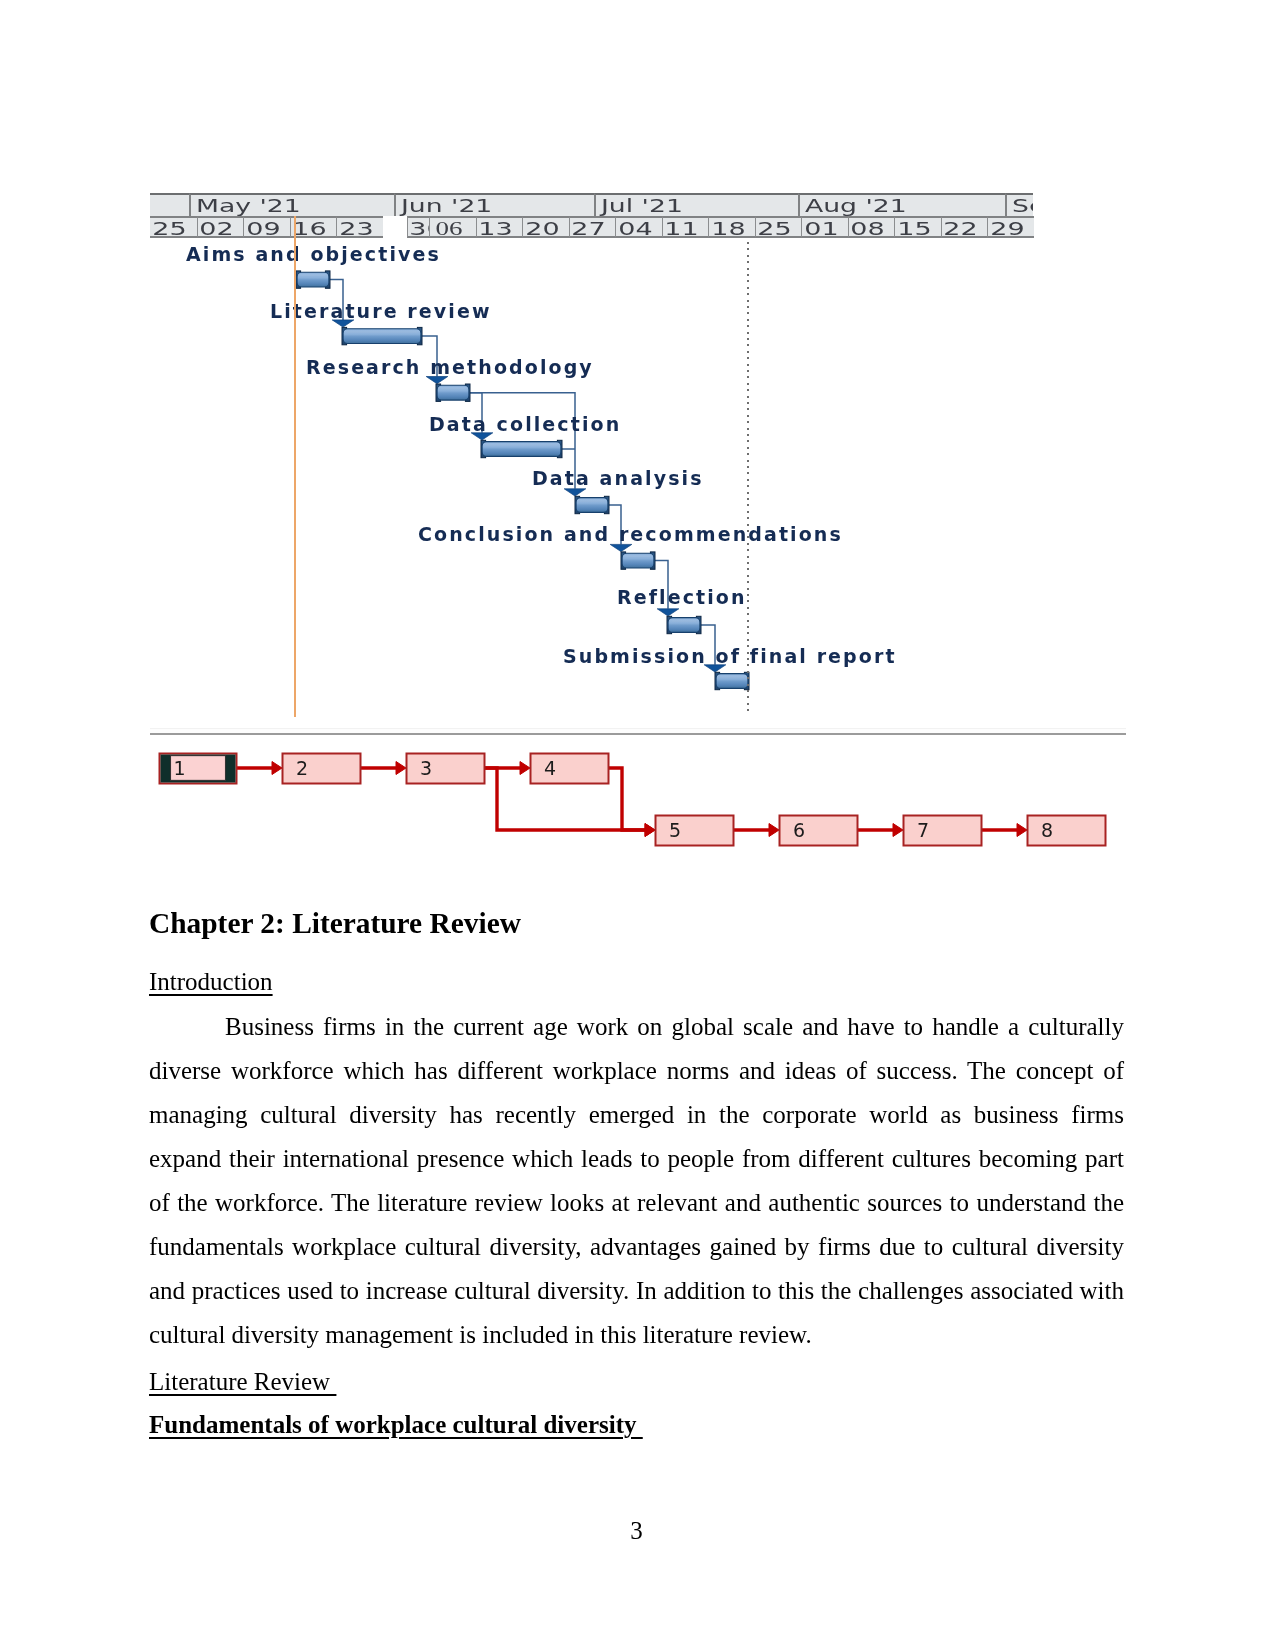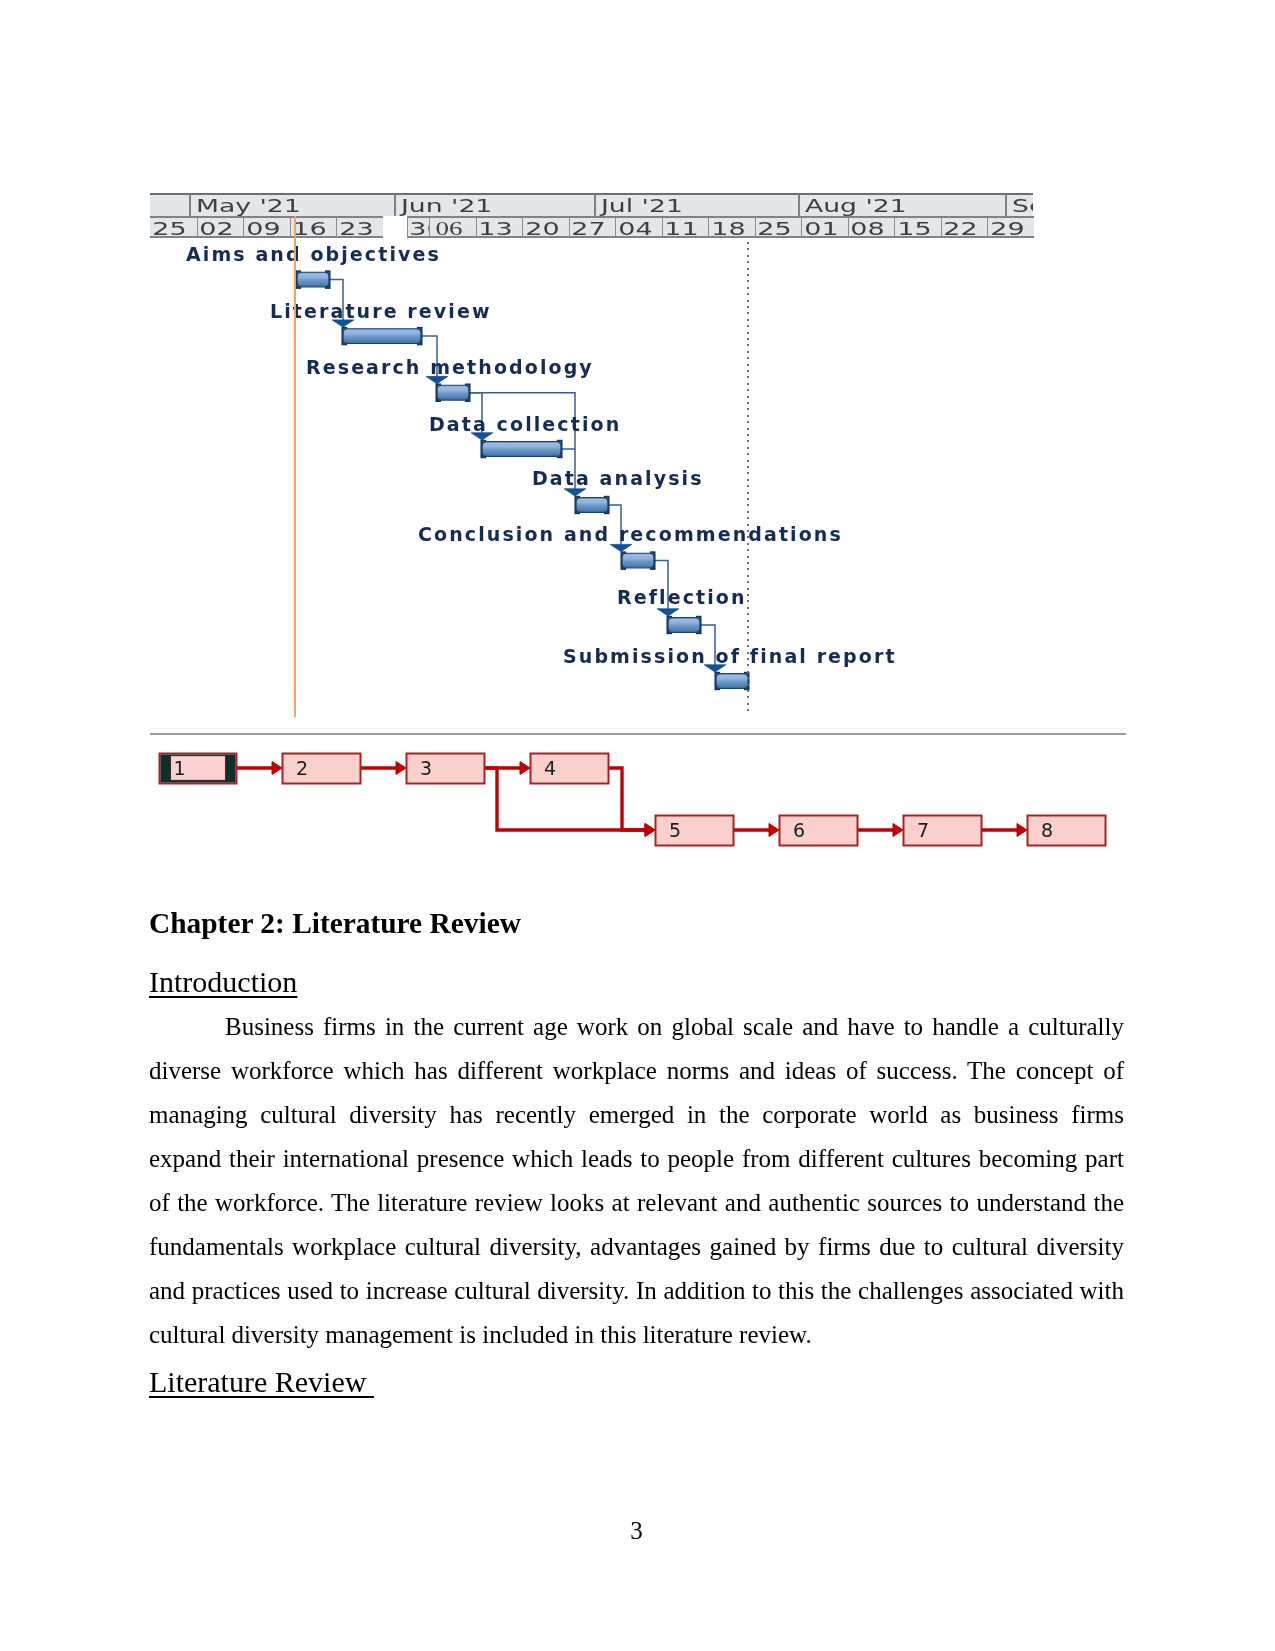--- a/index.html
+++ b/index.html
@@ -25,21 +25,21 @@
   .g-label{position:absolute;font-family:"DejaVu Sans",sans-serif;font-weight:bold;
       font-size:19px;letter-spacing:2.1px;line-height:19px;color:#152c54;white-space:nowrap;}
   #fig-divider{position:absolute;left:150px;top:728px;width:976px;height:4px;
       border-top:1px solid #f2f2f2;border-bottom:2px solid #9b9b9b;background:#fdfdfd;}
   
   #network{position:absolute;left:150px;top:740px;}
   .n-txt{font-family:"DejaVu Sans",sans-serif;font-size:19px;fill:#1c1c1c;}
   .doc-text{position:absolute;left:149px;width:975px;margin:0;padding:0;color:#000;}
   .chapter-title{top:905px;font-size:29.4px;font-weight:bold;line-height:36px;
       font-family:"Liberation Serif",serif;}
-  .u-head{font-size:30px;line-height:32px;font-family:"Liberation Serif",serif;}
+  .u-head{font-size:25px;line-height:32px;font-family:"Liberation Serif",serif;}
   .u-head > span{text-decoration:underline;text-underline-offset:4px;
       text-decoration-thickness:1.8px;}
   .bold-head > span{font-weight:bold;text-decoration-thickness:2px;text-underline-offset:4px;}
   #intro-head{top:966px;}
   #lit-head{top:1366px;}
   #fund-head{top:1409px;}
   .body-par{top:1005px;font-size:25px;line-height:44px;text-align:justify;
       text-indent:76px;font-family:"Liberation Serif",serif;
       -webkit-hyphens:none;hyphens:none;}
   .page-num{top:1517px;width:975px;text-align:center;font-size:25px;
@@ -240,16 +240,17 @@
   </svg>
 
   <h1 class="doc-text chapter-title">Chapter 2: Literature Review</h1>
 
   <p class="doc-text u-head" id="intro-head"><span>Introduction</span></p>
 
   <p class="doc-text body-par">Business firms in the current age work on global scale and have to handle a culturally diverse workforce which has different workplace norms and ideas of success. The concept of managing cultural diversity has recently emerged in the corporate world as business firms expand their international presence which leads to people from different cultures becoming part of the workforce. The literature review looks at relevant and authentic sources to understand the fundamentals workplace cultural diversity, advantages gained by firms due to cultural diversity and practices used to increase cultural diversity. In addition to this the challenges associated with cultural diversity management is included in this literature review.</p>
 
   <p class="doc-text u-head" id="lit-head"><span>Literature Review&nbsp;</span></p>
 
+  <p class="doc-text u-head bold-head" id="fund-head"><span>Fundamentals of workplace cultural diversity&nbsp;</span></p>
 
   <div class="doc-text page-num">3</div>
 
 </div>
 
 </body></html>

